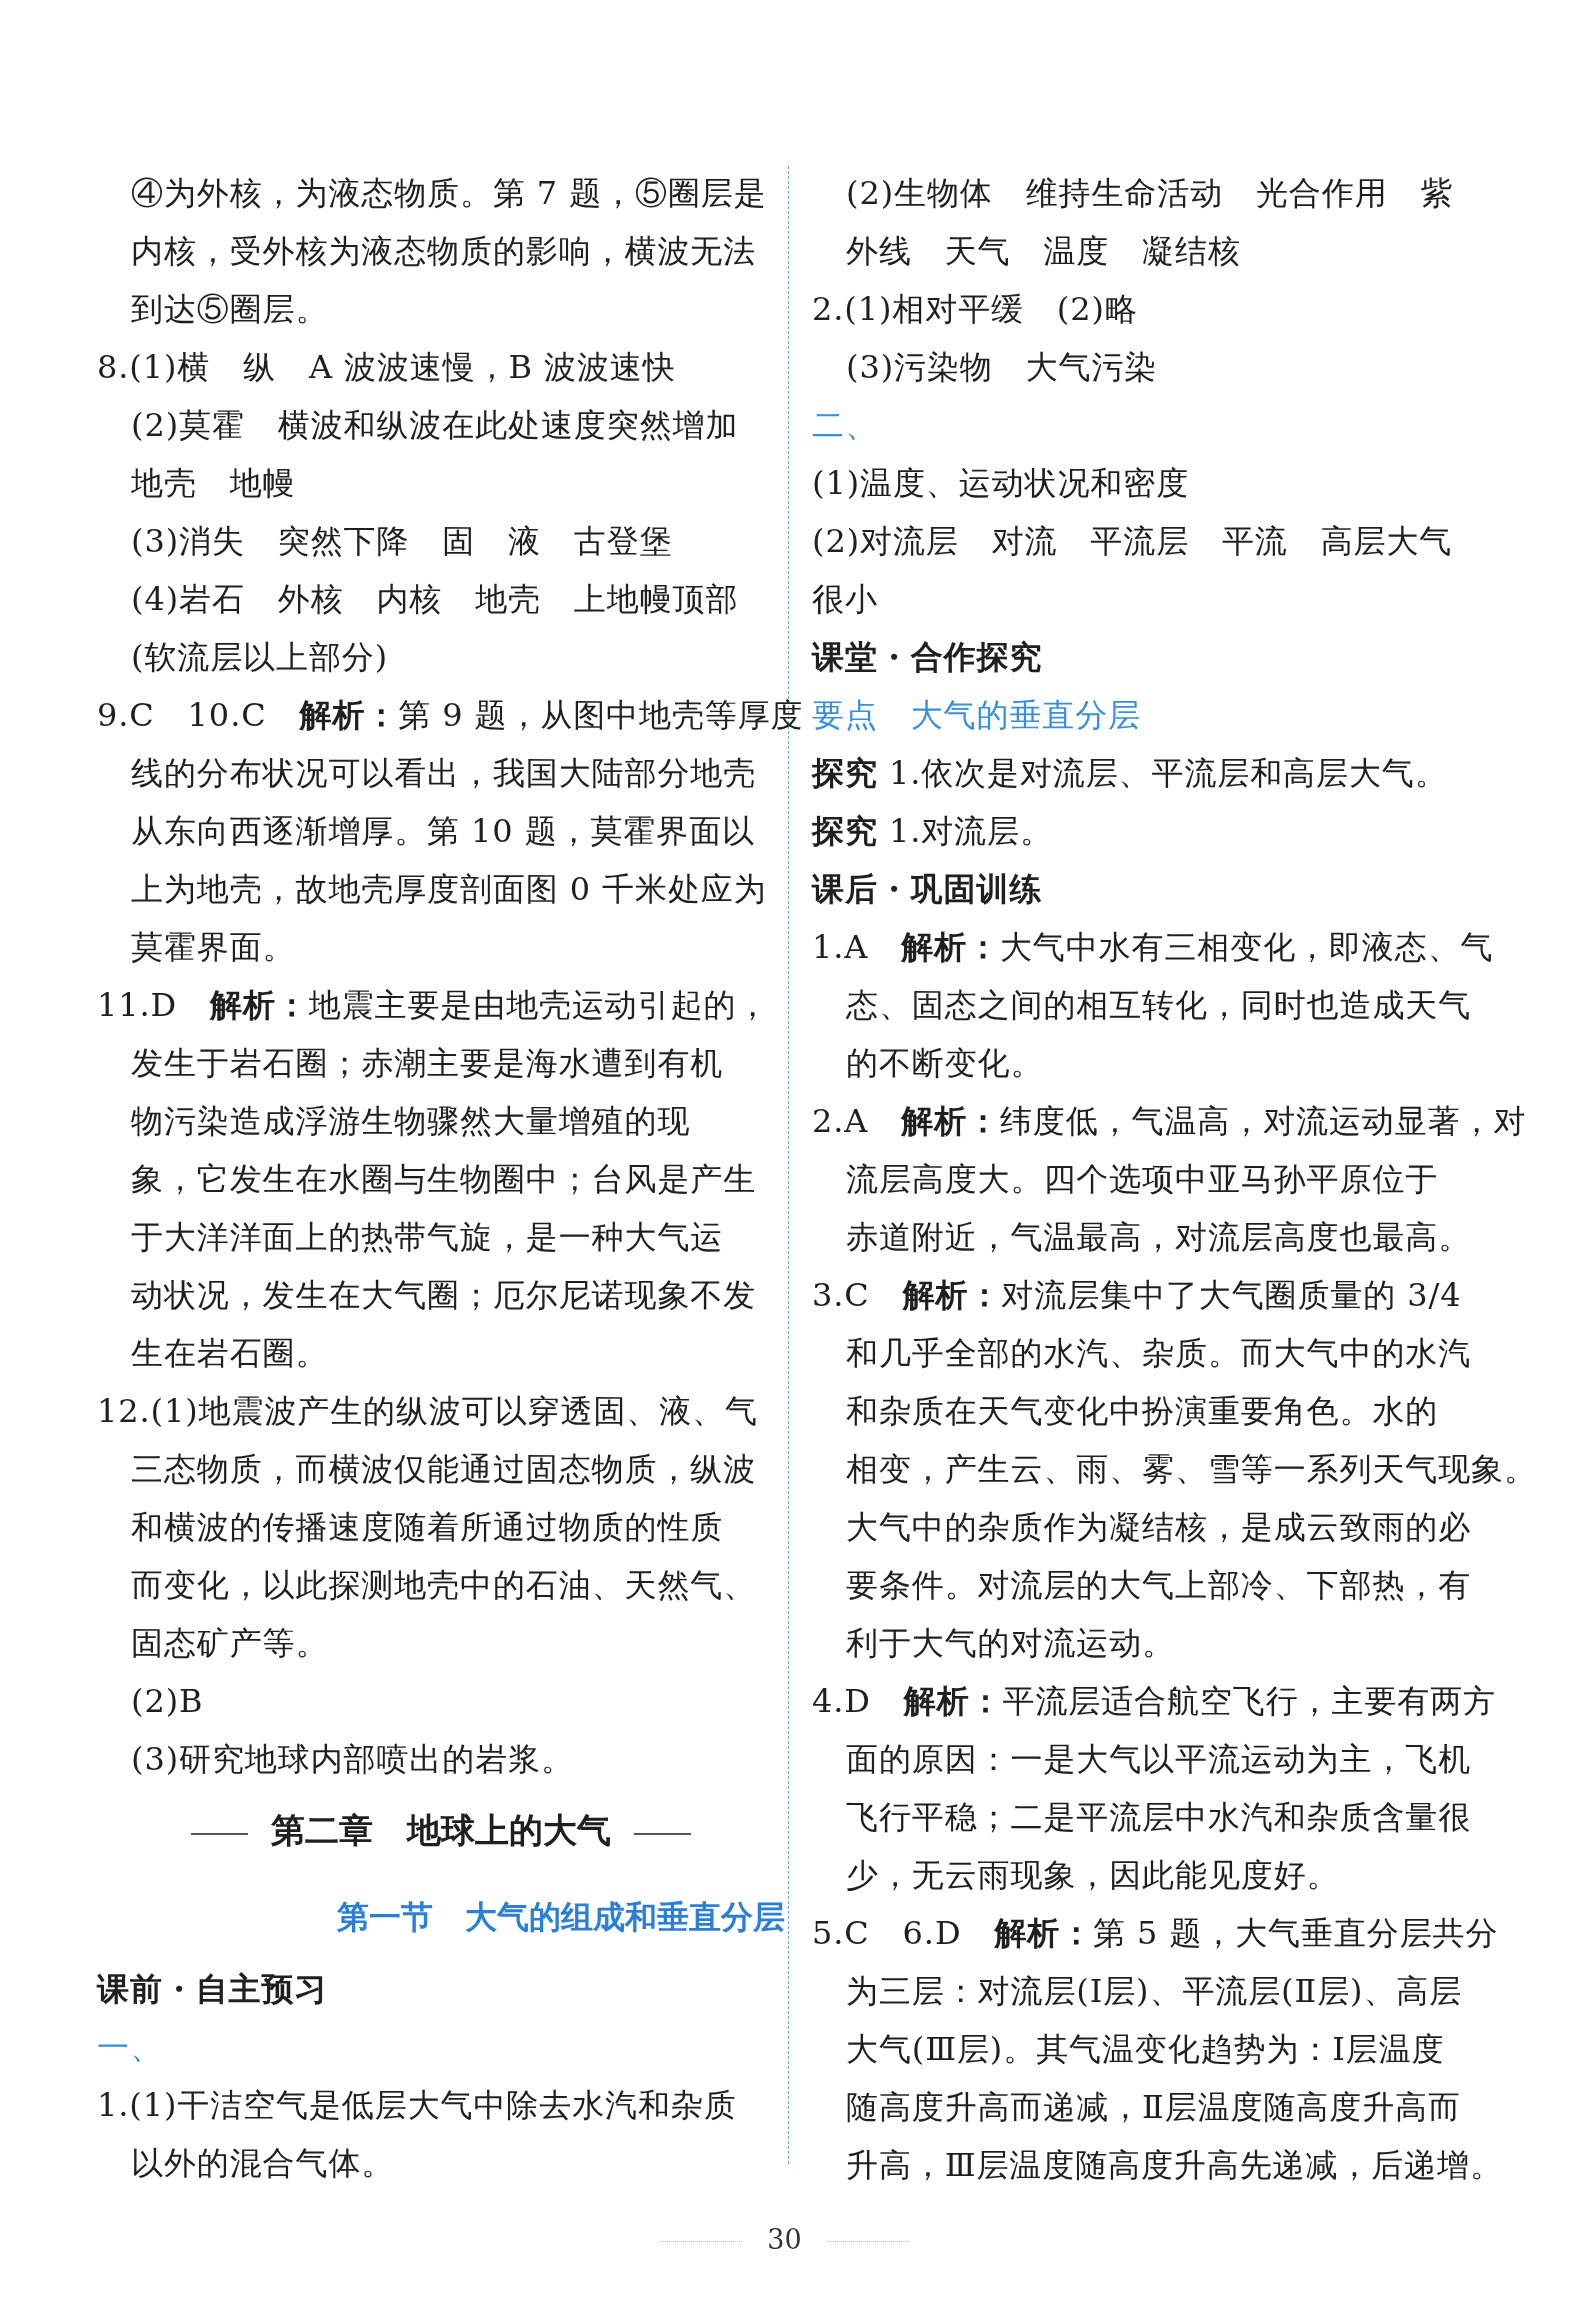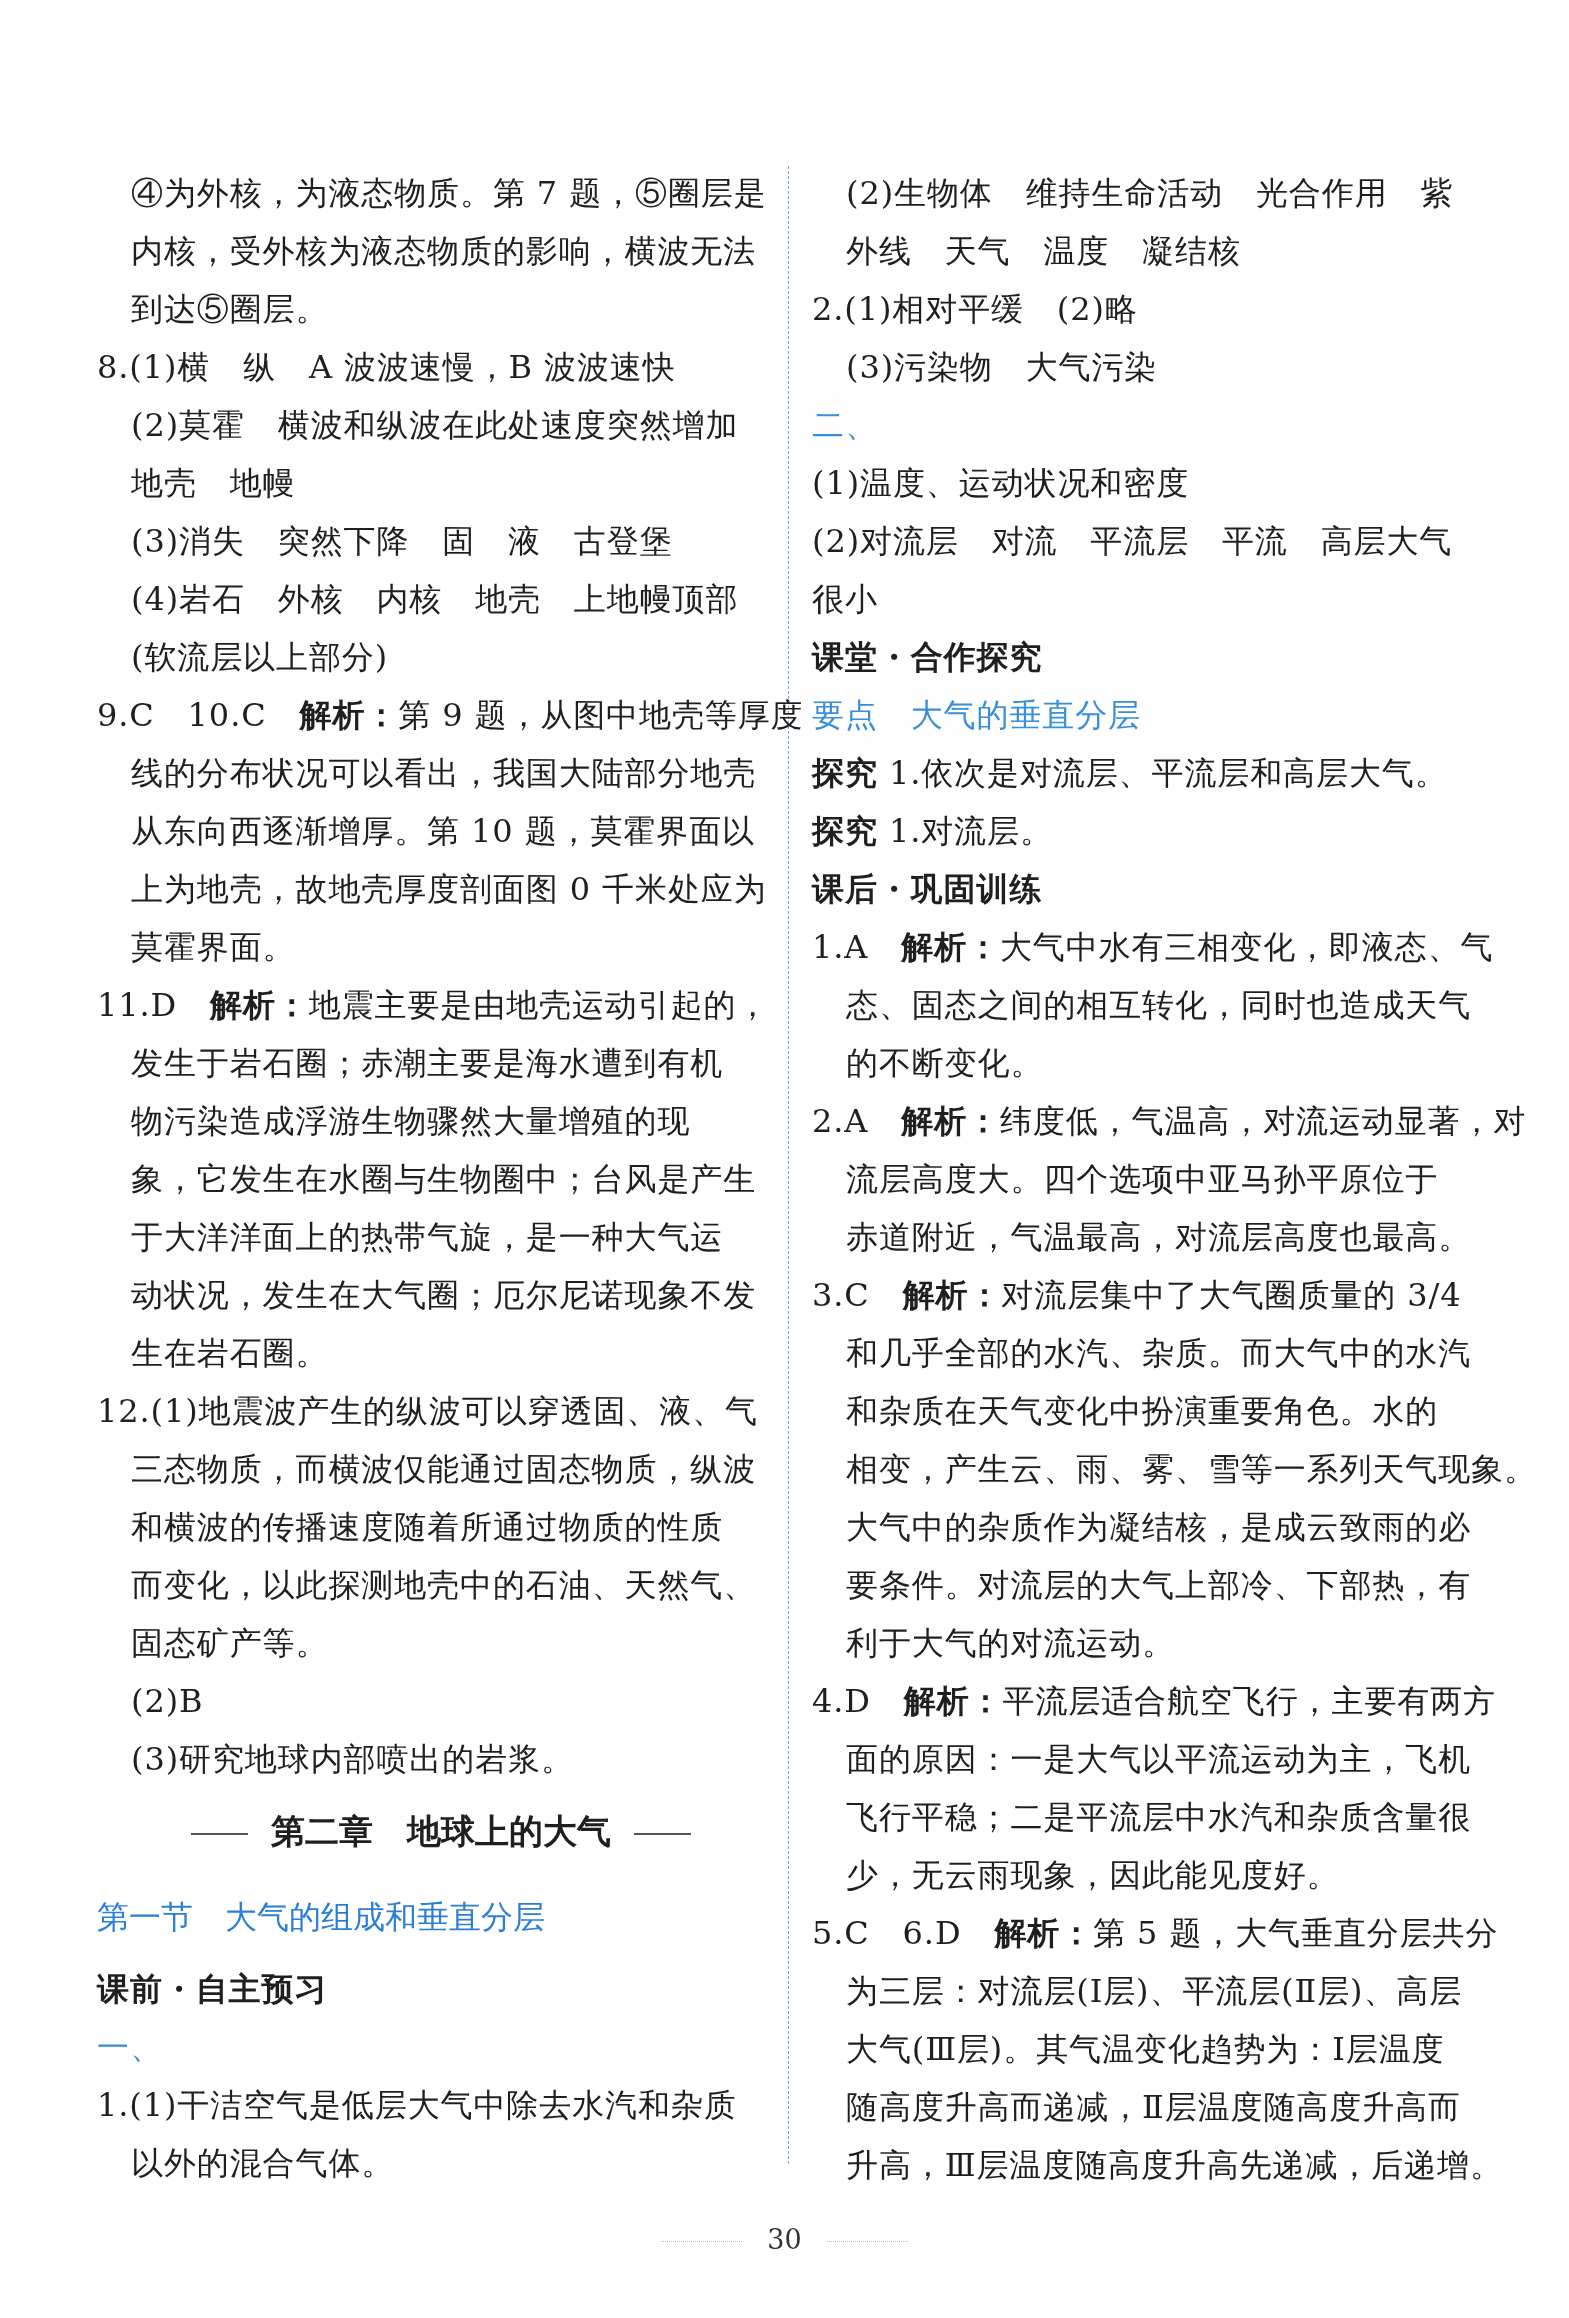--- a/index.html
+++ b/index.html
@@ -7,24 +7,24 @@
          font-family: "DejaVu Serif", "Liberation Serif", serif; color: #1f1f1f; }
   .page { position: absolute; left: 0; top: 0; width: 1569px; height: 1869px; background: #fefefe; }
   .col { position: absolute; top: 164px; }
   .col-left { left: 97px; width: 688px; }
   .col-right { left: 812px; width: 688px; }
   .line { height: 58px; line-height: 58px; font-size: 32px; white-space: nowrap; letter-spacing: 0.9px; }
   .indent { padding-left: 34px; }
   .bold { font-family: "DejaVu Sans", "Liberation Sans", sans-serif; font-weight: bold; }
   .blue { color: #3a8fd9; }
   .heading { font-family: Liberation Serif, serif; font-weight: bold; font-size: 32px; }
-  .chapter { height: 86px; line-height: 86px; text-align: center; font-family: Liberation Sans, sans-serif;
+  .chapter { height: 86px; line-height: 86px; text-align: center; font-family: Liberation Serif, serif;
              font-weight: bold; font-size: 34px; position: relative; }
   .chapter .rule { display: inline-block; width: 57px; height: 1.8px; background: #555; vertical-align: middle; margin: 0 23px; }
-  .section { height: 86px; line-height: 86px; text-align: left; font-size: 32px; font-weight: normal; color: #2b7fd6; }
+  .section { height: 86px; line-height: 86px; text-align: right; font-size: 32px; font-weight: bold; color: #2b7fd6; }
   .divider { position: absolute; left: 788px; top: 166px; height: 1998px; width: 0;
              border-left: 1.8px dashed #6aa8de; }
   .footer { position: absolute; top: 2224px; left: 0; width: 1569px; text-align: center; font-size: 27px; color: #333; }
   .footer .dots { display: inline-block; width: 81px; border-top: 1.8px dotted #bbb; vertical-align: middle; margin: 0 25px; }
 </style>
 </head>
 <body>
 
 <div class="page">
 

